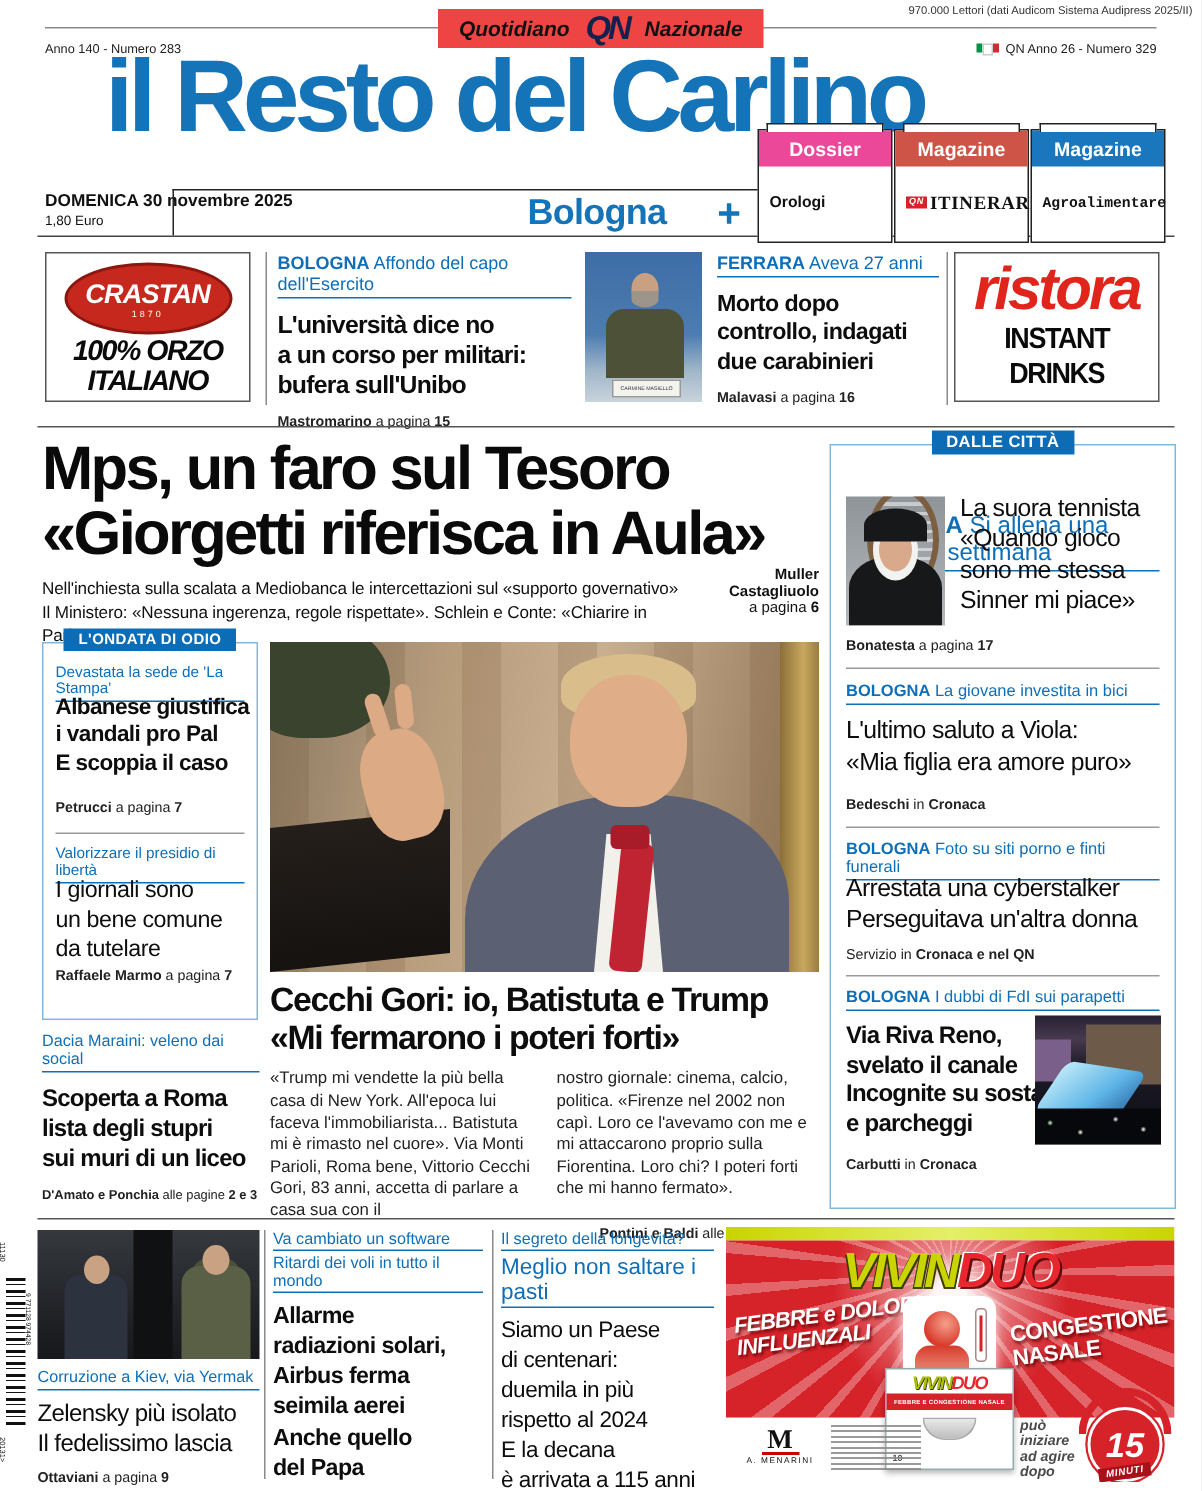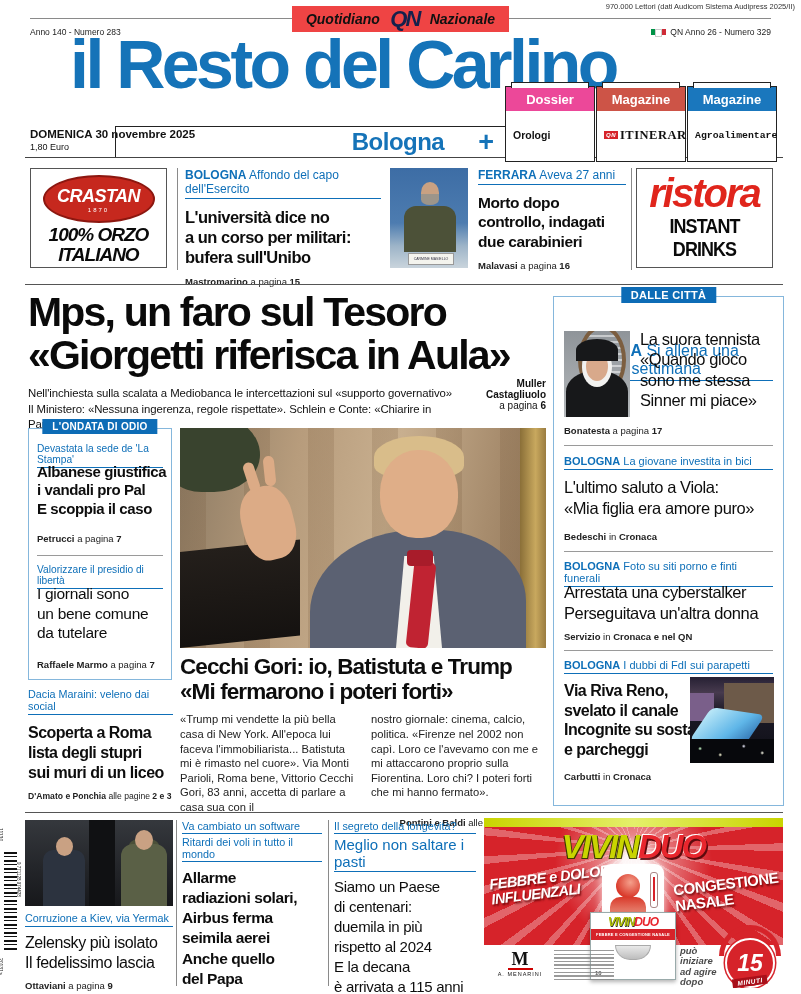--- a/index.html
+++ b/index.html
@@ -35,21 +35,21 @@
   .dateleft .d2{font-size:9px;margin-top:2px;}
   .bologna{color:#1573b8;font-size:24px;font-weight:700;letter-spacing:-.5px;}
   .plus{color:#1573b8;font-size:27px;font-weight:700;}
   
   .kick{color:#0e6fb8;border-bottom:1.5px solid #0e6fb8;padding-bottom:2px;}
   .kick b{font-weight:700;}
   .kline{color:#0e6fb8;border-bottom:1.5px solid #0e6fb8;padding-bottom:1px;margin-bottom:2px;}
   .hl{margin:0;color:#0d0d0d;}
   .by{font-size:9.5px;color:#222;margin:0;}
   .by b{font-weight:700;}
-  .by .plain{font-weight:700;}
+  .by .plain{font-weight:400;}
   
   .crastan{top:168px;left:30px;width:137px;height:100px;border:1px solid #555;box-sizing:border-box;text-align:center;}
   .oval{margin:6px auto 2px;width:108px;height:44px;background:#c6281e;border-radius:50%;border:2px solid #8c1710;color:#fff;display:flex;flex-direction:column;align-items:center;justify-content:center;}
   .oval .b1{font-weight:900;font-style:italic;font-size:18px;letter-spacing:-.5px;}
   .oval .b2{font-size:6px;letter-spacing:2px;}
   .orzo{font-style:italic;font-weight:900;font-size:19px;letter-spacing:-1px;line-height:1.05;color:#0a0a0a;}
   .ristora{top:168px;left:636px;width:137px;height:100px;border:1px solid #555;box-sizing:border-box;text-align:center;overflow:hidden;}
   .ristora .r1{color:#e0251c;font-weight:900;font-style:italic;font-size:40px;letter-spacing:-2px;line-height:1.1;margin-top:2px;}
   .ristora .r2{color:#0a0a0a;font-weight:700;font-size:19.5px;letter-spacing:-1px;transform:scaleX(.92);}
   
@@ -297,21 +297,21 @@
     <div class="abs kick" style="left:8px;top:14px;right:8px;font-size:10.2px;">Devastata la sede de 'La Stampa'</div>
     <h3 class="abs hl pre" style="left:8px;top:34px;font-size:15px;font-weight:800;line-height:1.23;letter-spacing:-.4px;">Albanese giustifica
 i vandali pro Pal
 E scoppia il caso</h3>
     <p class="abs by" style="left:8px;top:104px;"><b>Petrucci</b> <span>a pagina</span> <b>7</b></p>
     <div class="abs sep" style="left:8px;right:8px;top:126px;"></div>
     <div class="abs kick" style="left:8px;top:135px;right:8px;font-size:10.2px;">Valorizzare il presidio di libertà</div>
     <h3 class="abs hl pre" style="left:8px;top:155px;font-size:15.5px;font-weight:400;line-height:1.26;letter-spacing:-.3px;">I giornali sono
 un bene comune
 da tutelare</h3>
-    <p class="abs by" style="left:8px;top:230px;"><b>Raffaele Marmo</b> <span>a pagina</span> <b>7</b></p>
+    <p class="abs by" style="left:8px;top:216px;"><b>Raffaele Marmo</b> <span>a pagina</span> <b>7</b></p>
   </div>
 
   <div class="abs" style="left:28px;top:688px;width:145px;">
     <div class="kick" style="font-size:10.8px;">Dacia Maraini: veleno dai social</div>
     <h3 class="hl pre" style="font-size:16px;font-weight:800;line-height:1.24;letter-spacing:-.5px;margin-top:8px;">Scoperta a Roma
 lista degli stupri
 sui muri di un liceo</h3>
     <p class="by" style="margin-top:9px;font-size:8.6px;"><b>D'Amato e Ponchia</b> <span>alle pagine</span> <b>2 e 3</b></p>
   </div>
 

